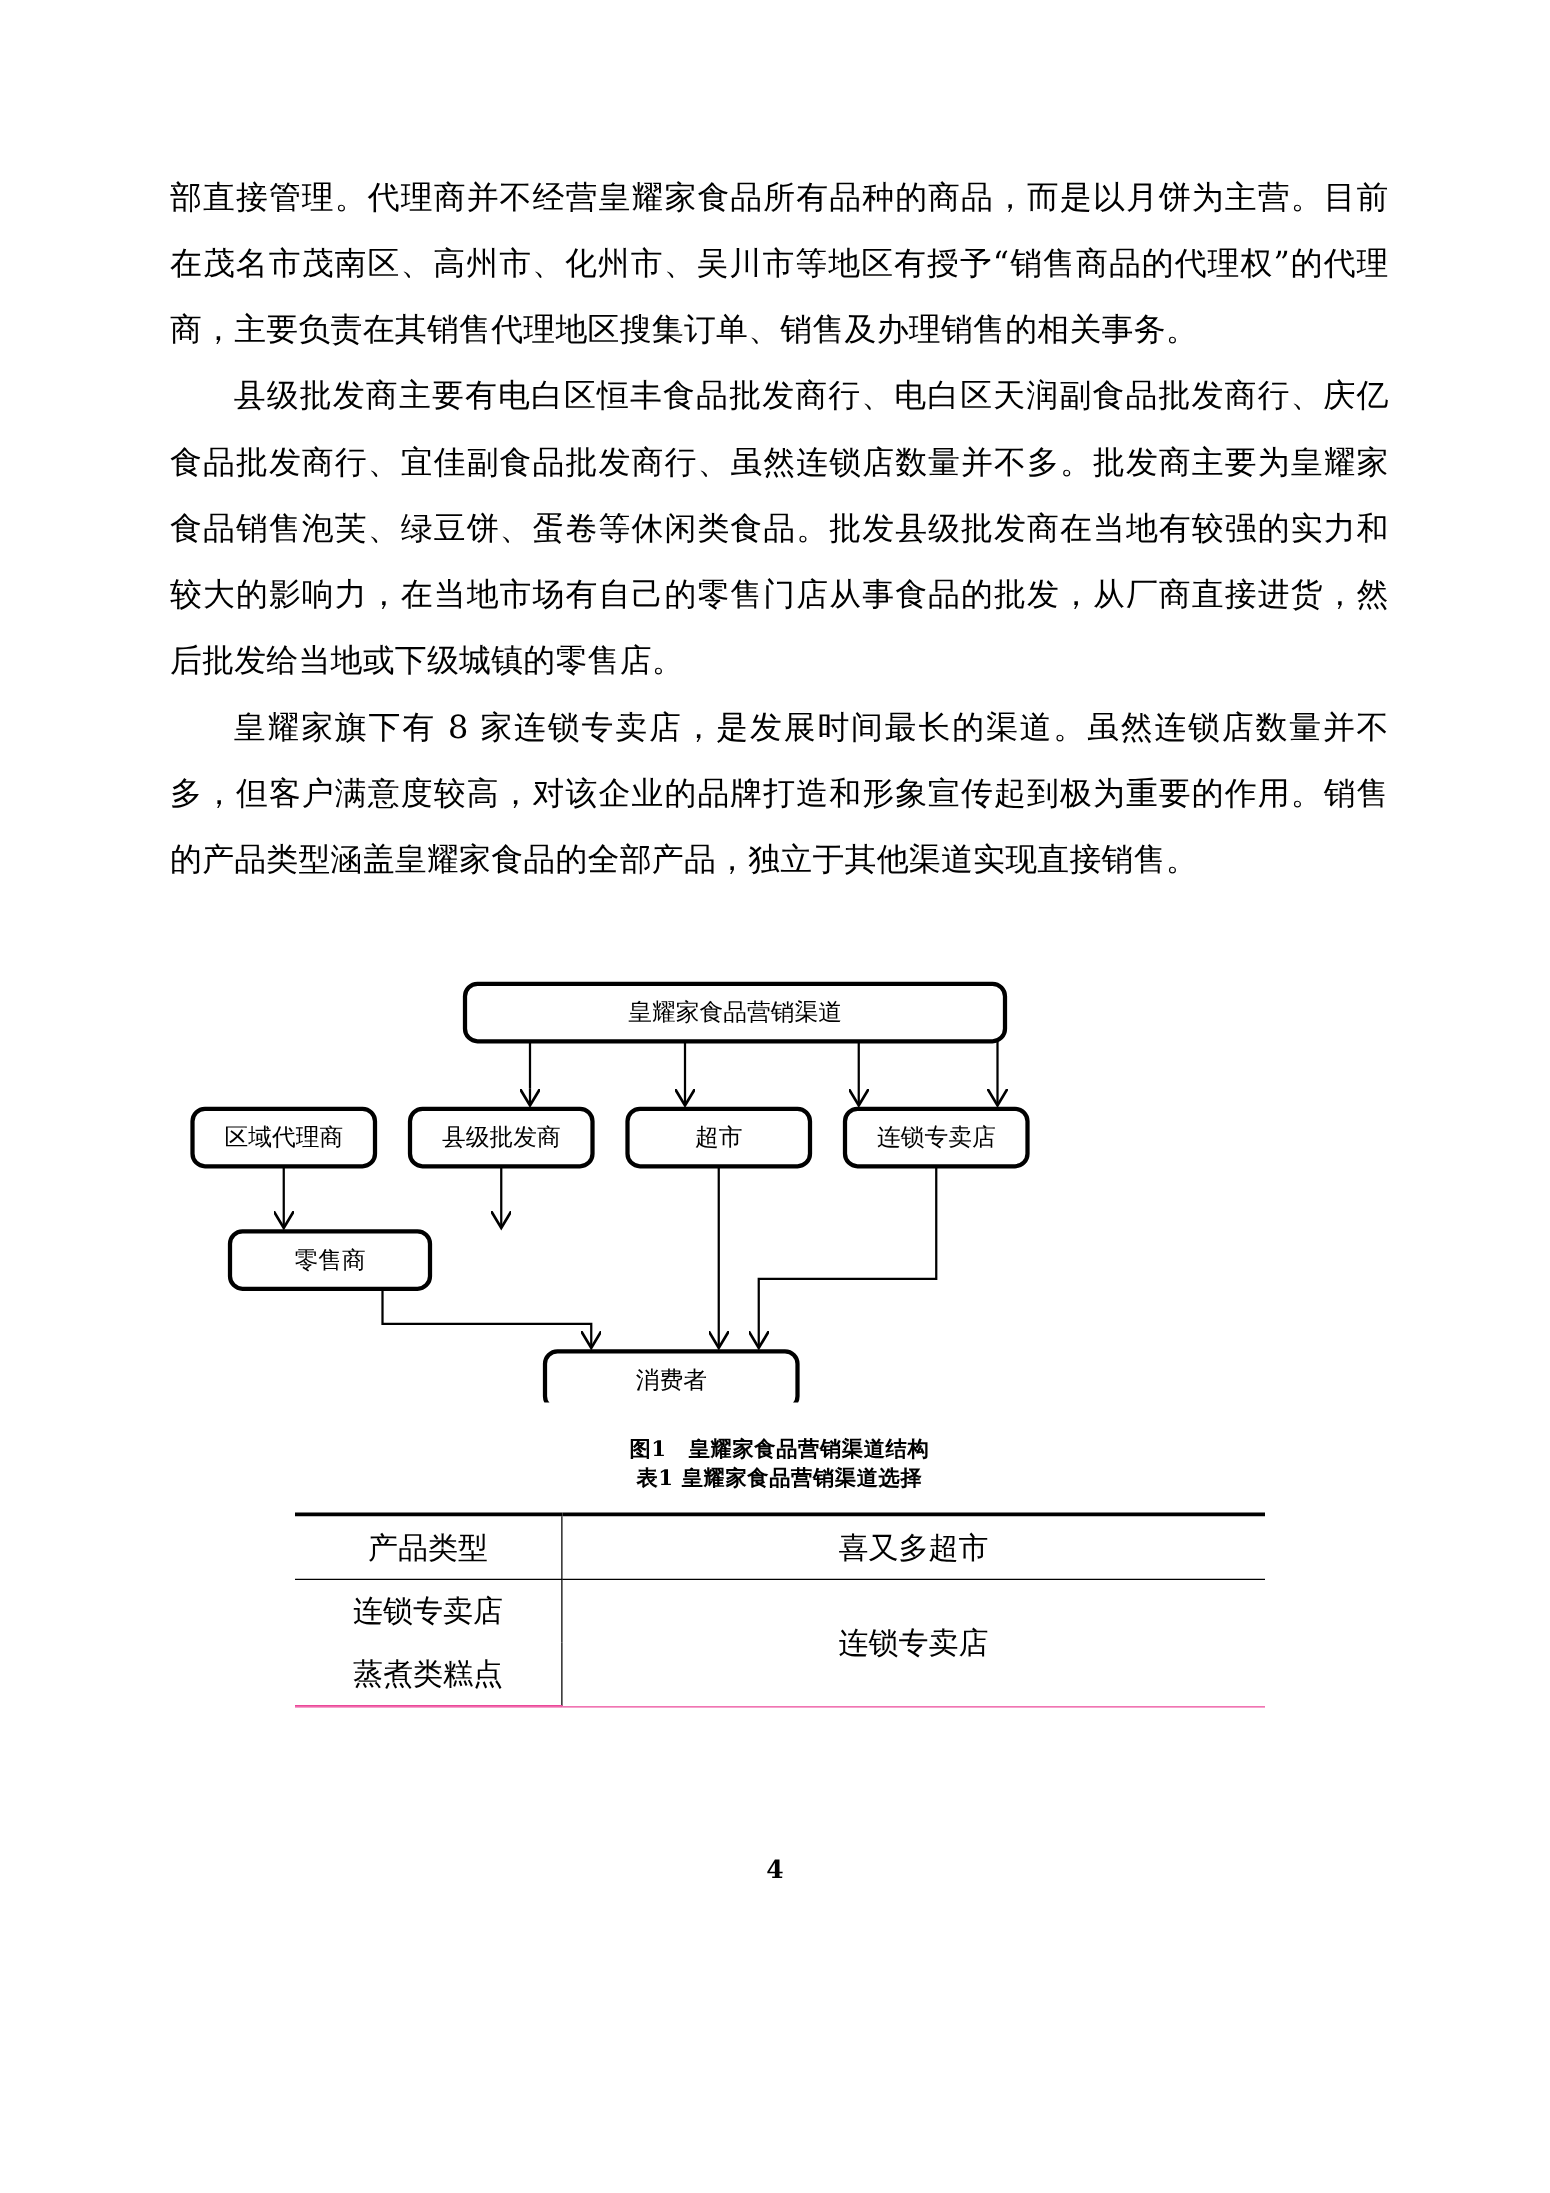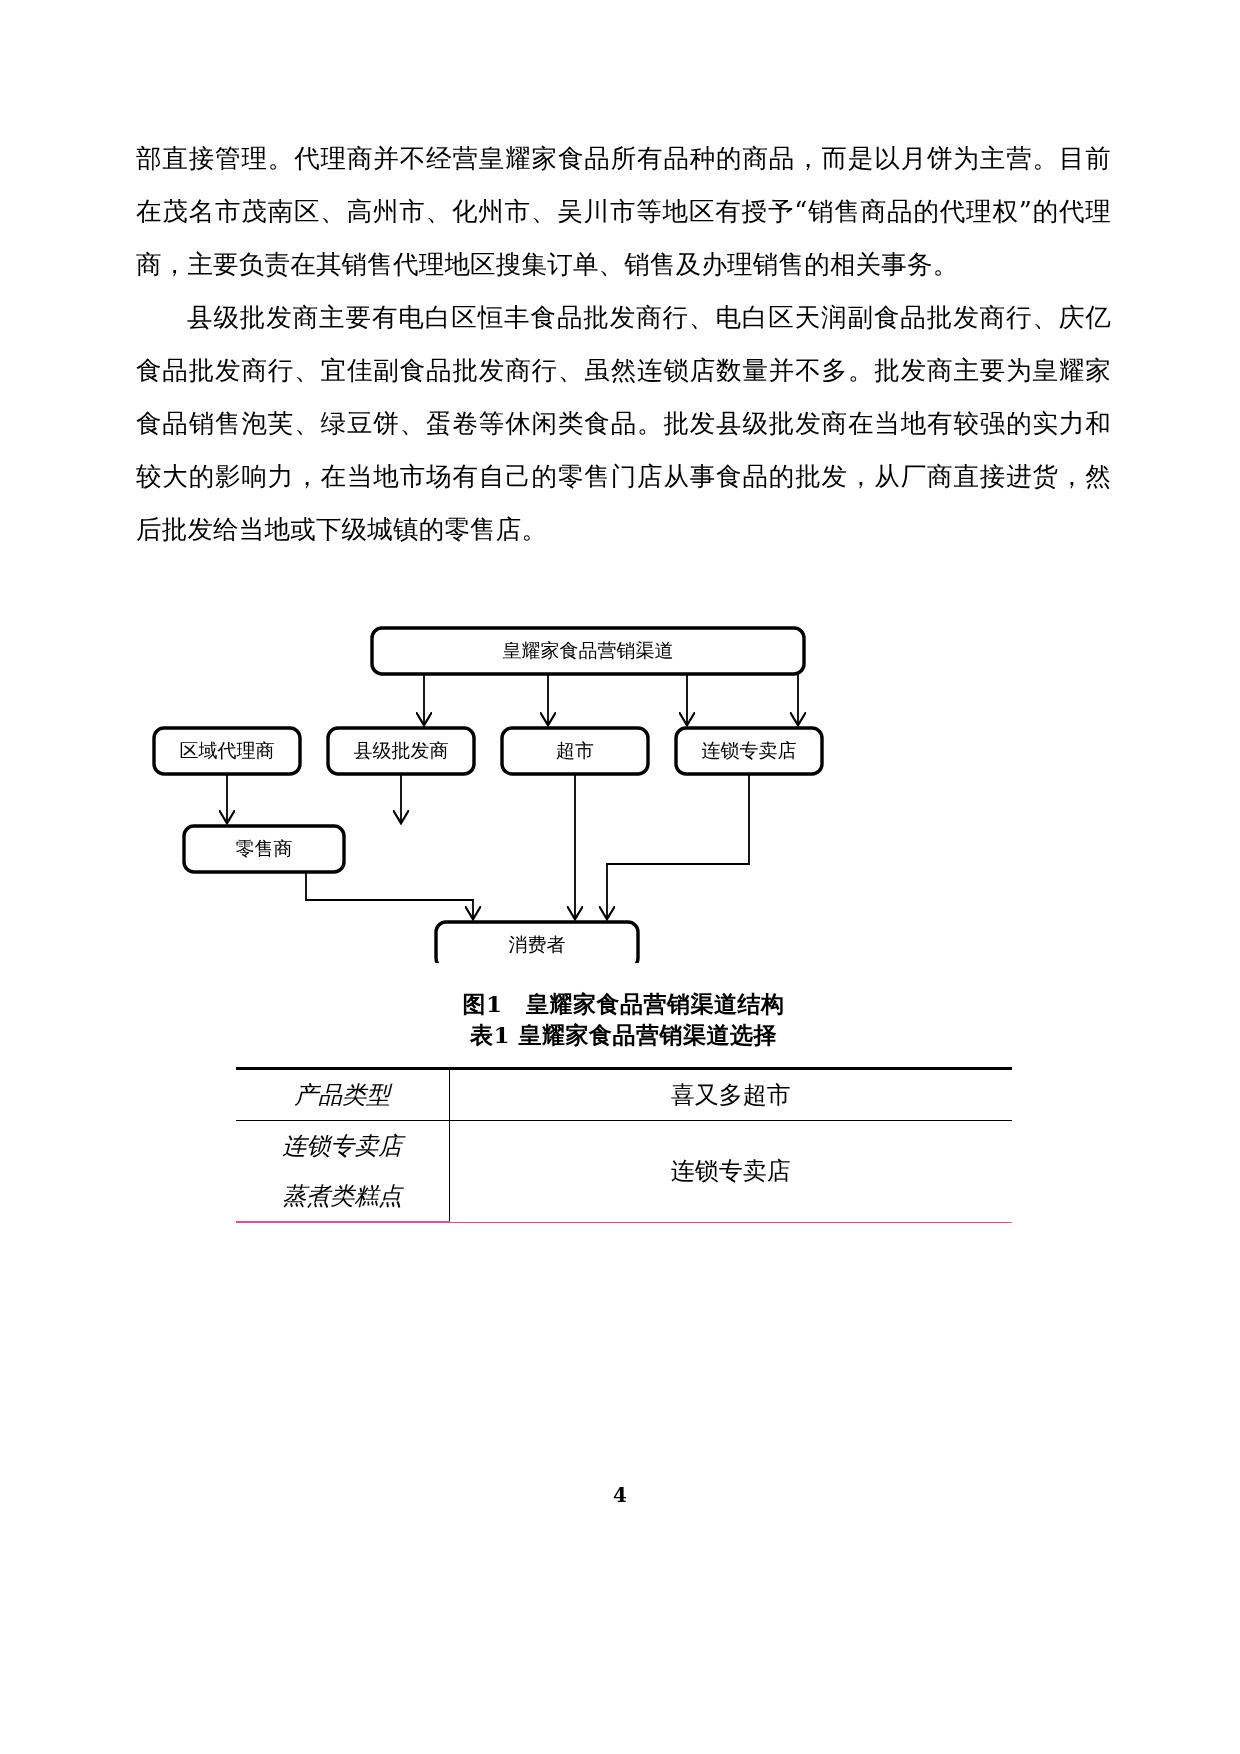--- a/index.html
+++ b/index.html
@@ -45,21 +45,21 @@
     position: relative;
     width: 975px;
     height: 345px;
     margin-top: 62px;
   }
   .figure-wrap svg { display: block; }
 
   
   .caption {
     text-align: center;
-    font-size: 23px;
+    font-size: 17px;
     font-weight: bold;
     font-family: "DejaVu Serif", "Liberation Serif", serif;
     letter-spacing: 0.5px;
     margin: 0;
   }
   .caption-fig { margin-top: 26px; }
   .caption-tbl { }
 
   
   table.tbl {
@@ -71,21 +71,21 @@
   }
   table.tbl td {
     text-align: center;
     vertical-align: middle;
     padding: 9px 4px;
     border: 0;
   }
   .tbl .rule-top    { border-top: 3px solid #000; }
   .tbl .rule-mid    { border-bottom: 1.6px solid #000; }
   .tbl .rule-bottom { border-bottom: 1px solid #ec4899; }
-  .tbl .vline       { border-right: 1.6px solid #000; font-style: italic; }
+  .tbl .vline       { border-right: 1.6px solid #000; }
   .col-type  { width: 210px; }
   .col-chan  { width: 566px; }
 
   
   .page-number {
     position: absolute;
     left: 0;
     top: 1483px;
     width: 1240px;
     text-align: center;
@@ -100,20 +100,21 @@
   }
 </style>
 </head>
 <body>
 
 <div class="page">
   <div class="content">
 
     <p class="para">部直接管理。代理商并不经营皇耀家食品所有品种的商品，而是以月饼为主营。目前在茂名市茂南区、高州市、化州市、吴川市等地区有授予“销售商品的代理权”的代理商，主要负责在其销售代理地区搜集订单、销售及办理销售的相关事务。</p>
     <p class="para indent">县级批发商主要有电白区恒丰食品批发商行、电白区天润副食品批发商行、庆亿食品批发商行、宜佳副食品批发商行、虽然连锁店数量并不多。批发商主要为皇耀家食品销售泡芙、绿豆饼、蛋卷等休闲类食品。批发县级批发商在当地有较强的实力和较大的影响力，在当地市场有自己的零售门店从事食品的批发，从厂商直接进货，然后批发给当地或下级城镇的零售店。</p>
+    <p class="para indent">皇耀家旗下有 8 家连锁专卖店，是发展时间最长的渠道。虽然连锁店数量并不多，但客户满意度较高，对该企业的品牌打造和形象宣传起到极为重要的作用。销售的产品类型涵盖皇耀家食品的全部产品，独立于其他渠道实现直接销售。</p>
 
     <div class="figure-wrap">
       <svg width="975" height="345" viewBox="0 0 975 345" xmlns="http://www.w3.org/2000/svg">
         <defs>
           <marker id="arrow" viewBox="0 0 12 12" refX="9" refY="6" markerWidth="9" markerHeight="9" orient="auto-start-reverse">
             <path d="M 0 0 L 10 6 L 0 12" fill="none" stroke="#000" stroke-width="1.6"></path>
           </marker>
         </defs>
 
         <g>

